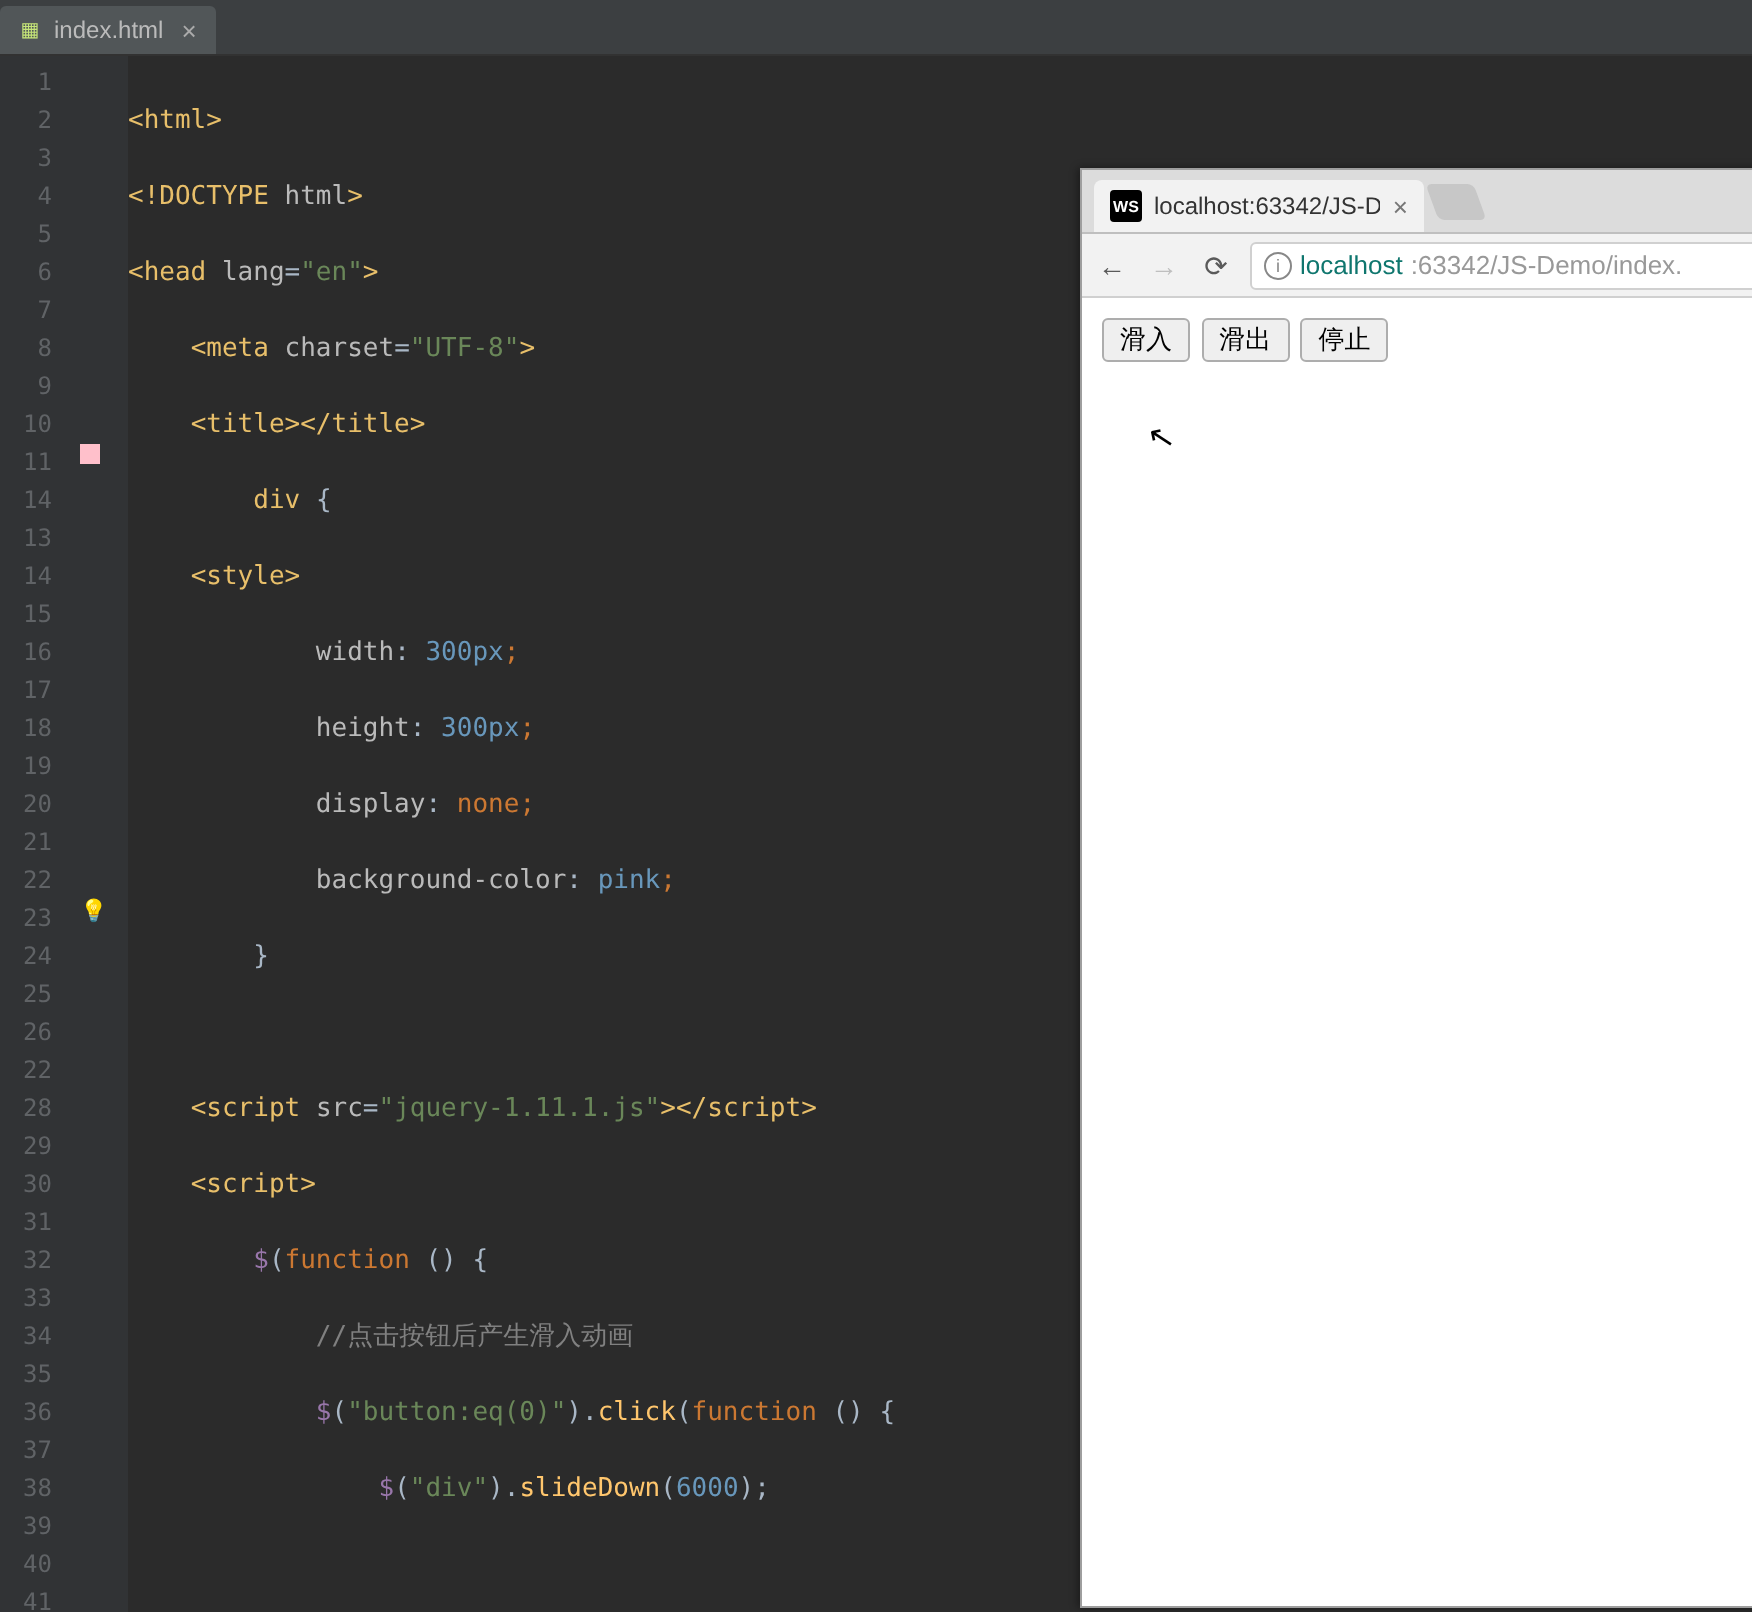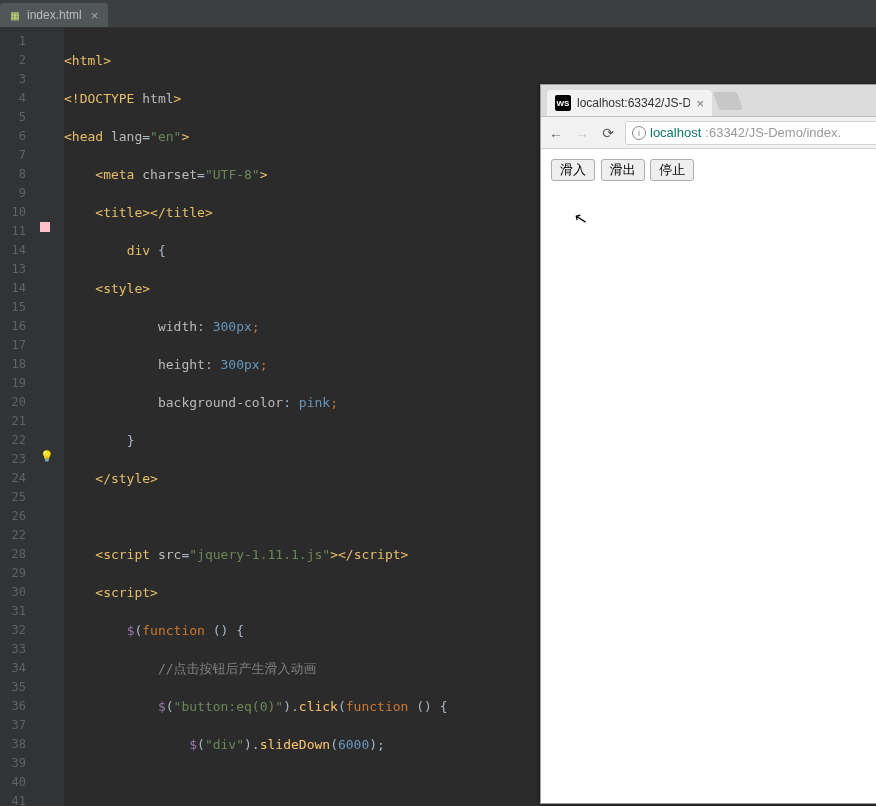--- a/index.html
+++ b/index.html
@@ -304,23 +304,23 @@
     <div class="code">
 <div class="ln"><span class="tag">&lt;html&gt;</span></div>
 <div class="ln"><span class="tag">&lt;!DOCTYPE </span><span class="attr">html</span><span class="tag">&gt;</span></div>
 <div class="ln"><span class="tag">&lt;head </span><span class="attr">lang</span><span class="op">=</span><span class="str">"en"</span><span class="tag">&gt;</span></div>
 <div class="ln">    <span class="tag">&lt;meta </span><span class="attr">charset</span><span class="op">=</span><span class="str">"UTF-8"</span><span class="tag">&gt;</span></div>
 <div class="ln">    <span class="tag">&lt;title&gt;&lt;/title&gt;</span></div>
 <div class="ln">        <span class="tag">div </span><span class="paren">{</span></div>
 <div class="ln">    <span class="tag">&lt;style&gt;</span></div>
 <div class="ln">            <span class="attr">width</span><span class="op">: </span><span class="num">300px</span><span class="punct">;</span></div>
 <div class="ln">            <span class="attr">height</span><span class="op">: </span><span class="num">300px</span><span class="punct">;</span></div>
+<div class="ln">            <span class="attr">display</span><span class="op">: </span><span class="kw">none</span><span class="punct">;</span></div>
 <div class="ln">            <span class="attr">background-color</span><span class="op">: </span><span class="num">pink</span><span class="punct">;</span></div>
 <div class="ln">        <span class="paren">}</span></div>
-<div class="ln">    <span class="tag">&lt;/style&gt;</span></div>
 <div class="ln"></div>
 <div class="ln">    <span class="tag">&lt;script </span><span class="attr">src</span><span class="op">=</span><span class="str">"jquery-1.11.1.js"</span><span class="tag">&gt;&lt;/</span><span class="tag">script</span><span class="tag">&gt;</span></div>
 <div class="ln">    <span class="tag">&lt;script&gt;</span></div>
 <div class="ln">        <span class="var">$</span><span class="paren">(</span><span class="kw">function </span><span class="paren">() {</span></div>
 <div class="ln">            <span class="cmnt">//点击按钮后产生滑入动画</span></div>
 <div class="ln">            <span class="var">$</span><span class="paren">(</span><span class="str">"button:eq(0)"</span><span class="paren">).</span><span class="func">click</span><span class="paren">(</span><span class="kw">function </span><span class="paren">() {</span></div>
 <div class="ln">                <span class="var">$</span><span class="paren">(</span><span class="str">"div"</span><span class="paren">).</span><span class="func">slideDown</span><span class="paren">(</span><span class="num">6000</span><span class="paren">);</span></div>
 
 
 

